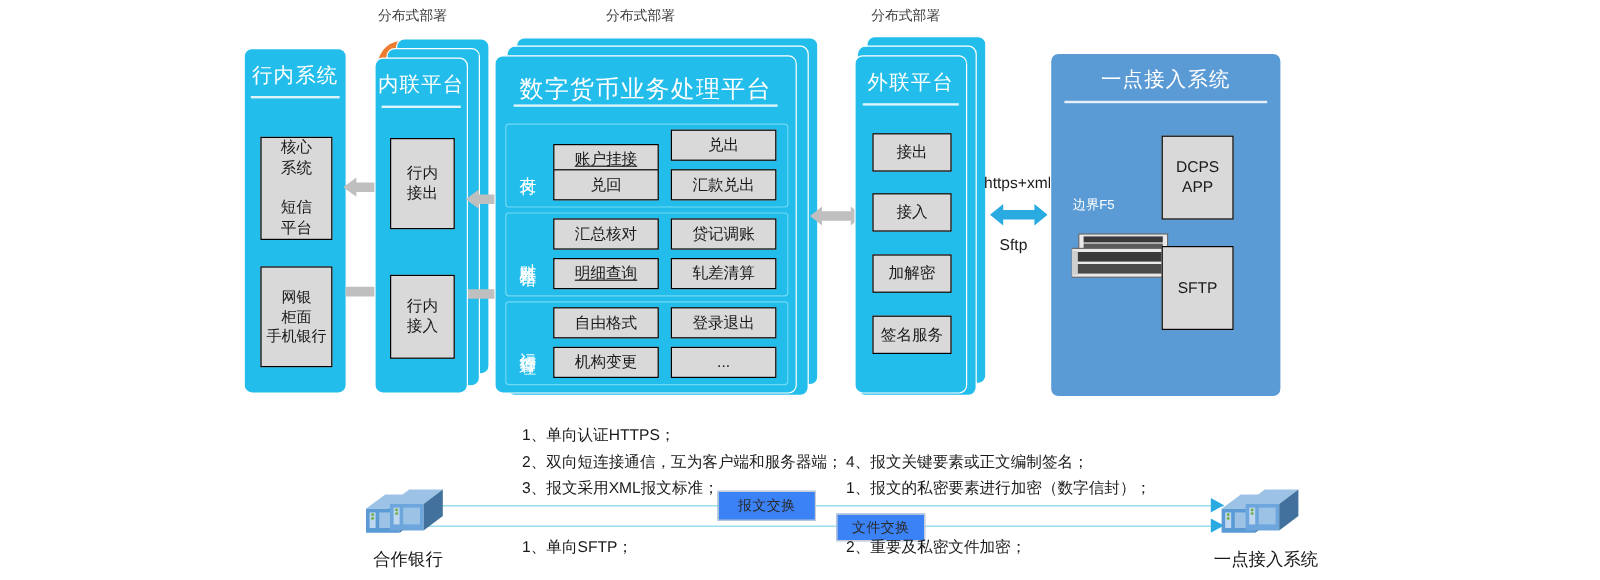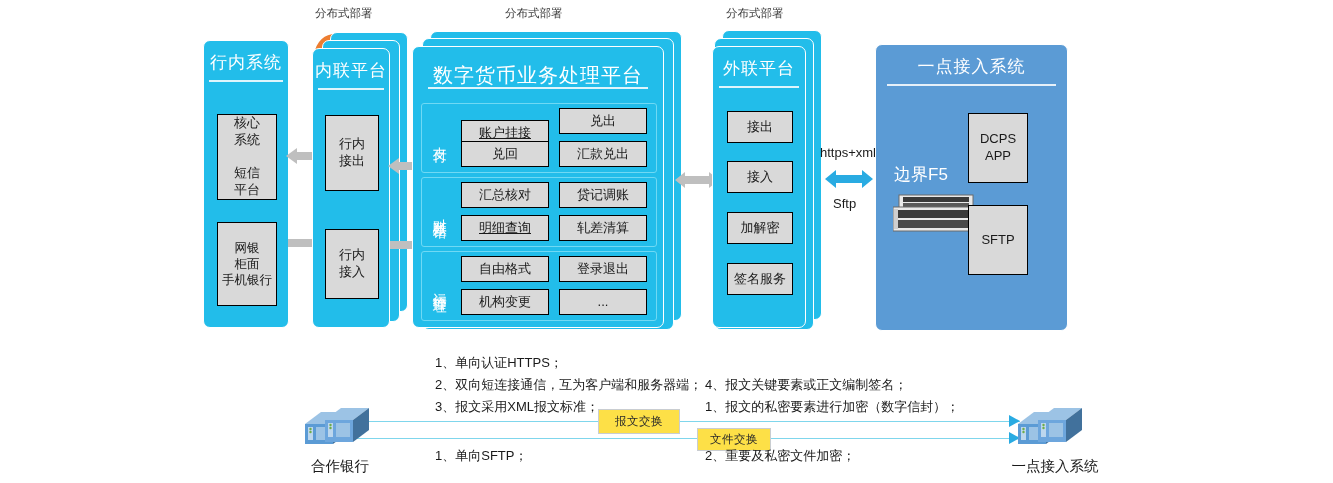--- a/index.html
+++ b/index.html
@@ -104,21 +104,21 @@
 
   
   .legend-line {
     position: absolute;
     font-size: 13px;
     color: #1a1a1a;
     white-space: nowrap;
   }
   .tagbox {
     position: absolute;
-    background: #fde047;
+    background: #3b82f6;
     border: 1px solid #C9CDD1;
     font-size: 11.5px;
     color: #2a2a2a;
     display: flex;
     align-items: center;
     justify-content: center;
     letter-spacing: 0.5px;
   }
   .flowline { position: absolute; height: 0; border-top: 1.5px solid #7FD6EC; }
   .node-label {
@@ -235,21 +235,21 @@
   </div>
 
   <div class="proto" style="left:820px; top:145px;">https+xml</div>
   <svg class="abs" style="left:825px; top:168px;" width="48" height="22">
     <polygon points="0,11 11,2 11,7 37,7 37,2 48,11 37,20 37,15 11,15 11,20" fill="#29ABE2"></polygon>
   </svg>
   <div class="proto" style="left:833px; top:196px;">Sftp</div>
 
   <div class="panel lightblue" style="left:875px; top:44px; width:193px; height:287px;">
     <div class="panel-title">一点接入系统</div>
-    <div class="abs" style="left:18px; top:118px; font-size:17px; color:#ffffff;">边界F5</div>
+    <div class="abs" style="left:18px; top:118px; font-size:11px; color:#ffffff;">边界F5</div>
 
     <svg class="abs" style="left:17px; top:148px;" width="84" height="42">
       <g>
         <rect x="6" y="2" width="74" height="15" fill="#E9E9E9" stroke="#6b6b6b" stroke-width="1"></rect>
         <rect x="10" y="4" width="66" height="5" fill="#3a3a3a"></rect>
         <rect x="10" y="10" width="66" height="5" fill="#5a5a5a"></rect>
         <rect x="0" y="14" width="78" height="24" fill="#E9E9E9" stroke="#6b6b6b" stroke-width="1"></rect>
         <rect x="5" y="17" width="70" height="8" fill="#3a3a3a"></rect>
         <rect x="5" y="27" width="70" height="8" fill="#4a4a4a"></rect>
         <rect x="1" y="16" width="4" height="20" fill="#cfcfcf"></rect>

